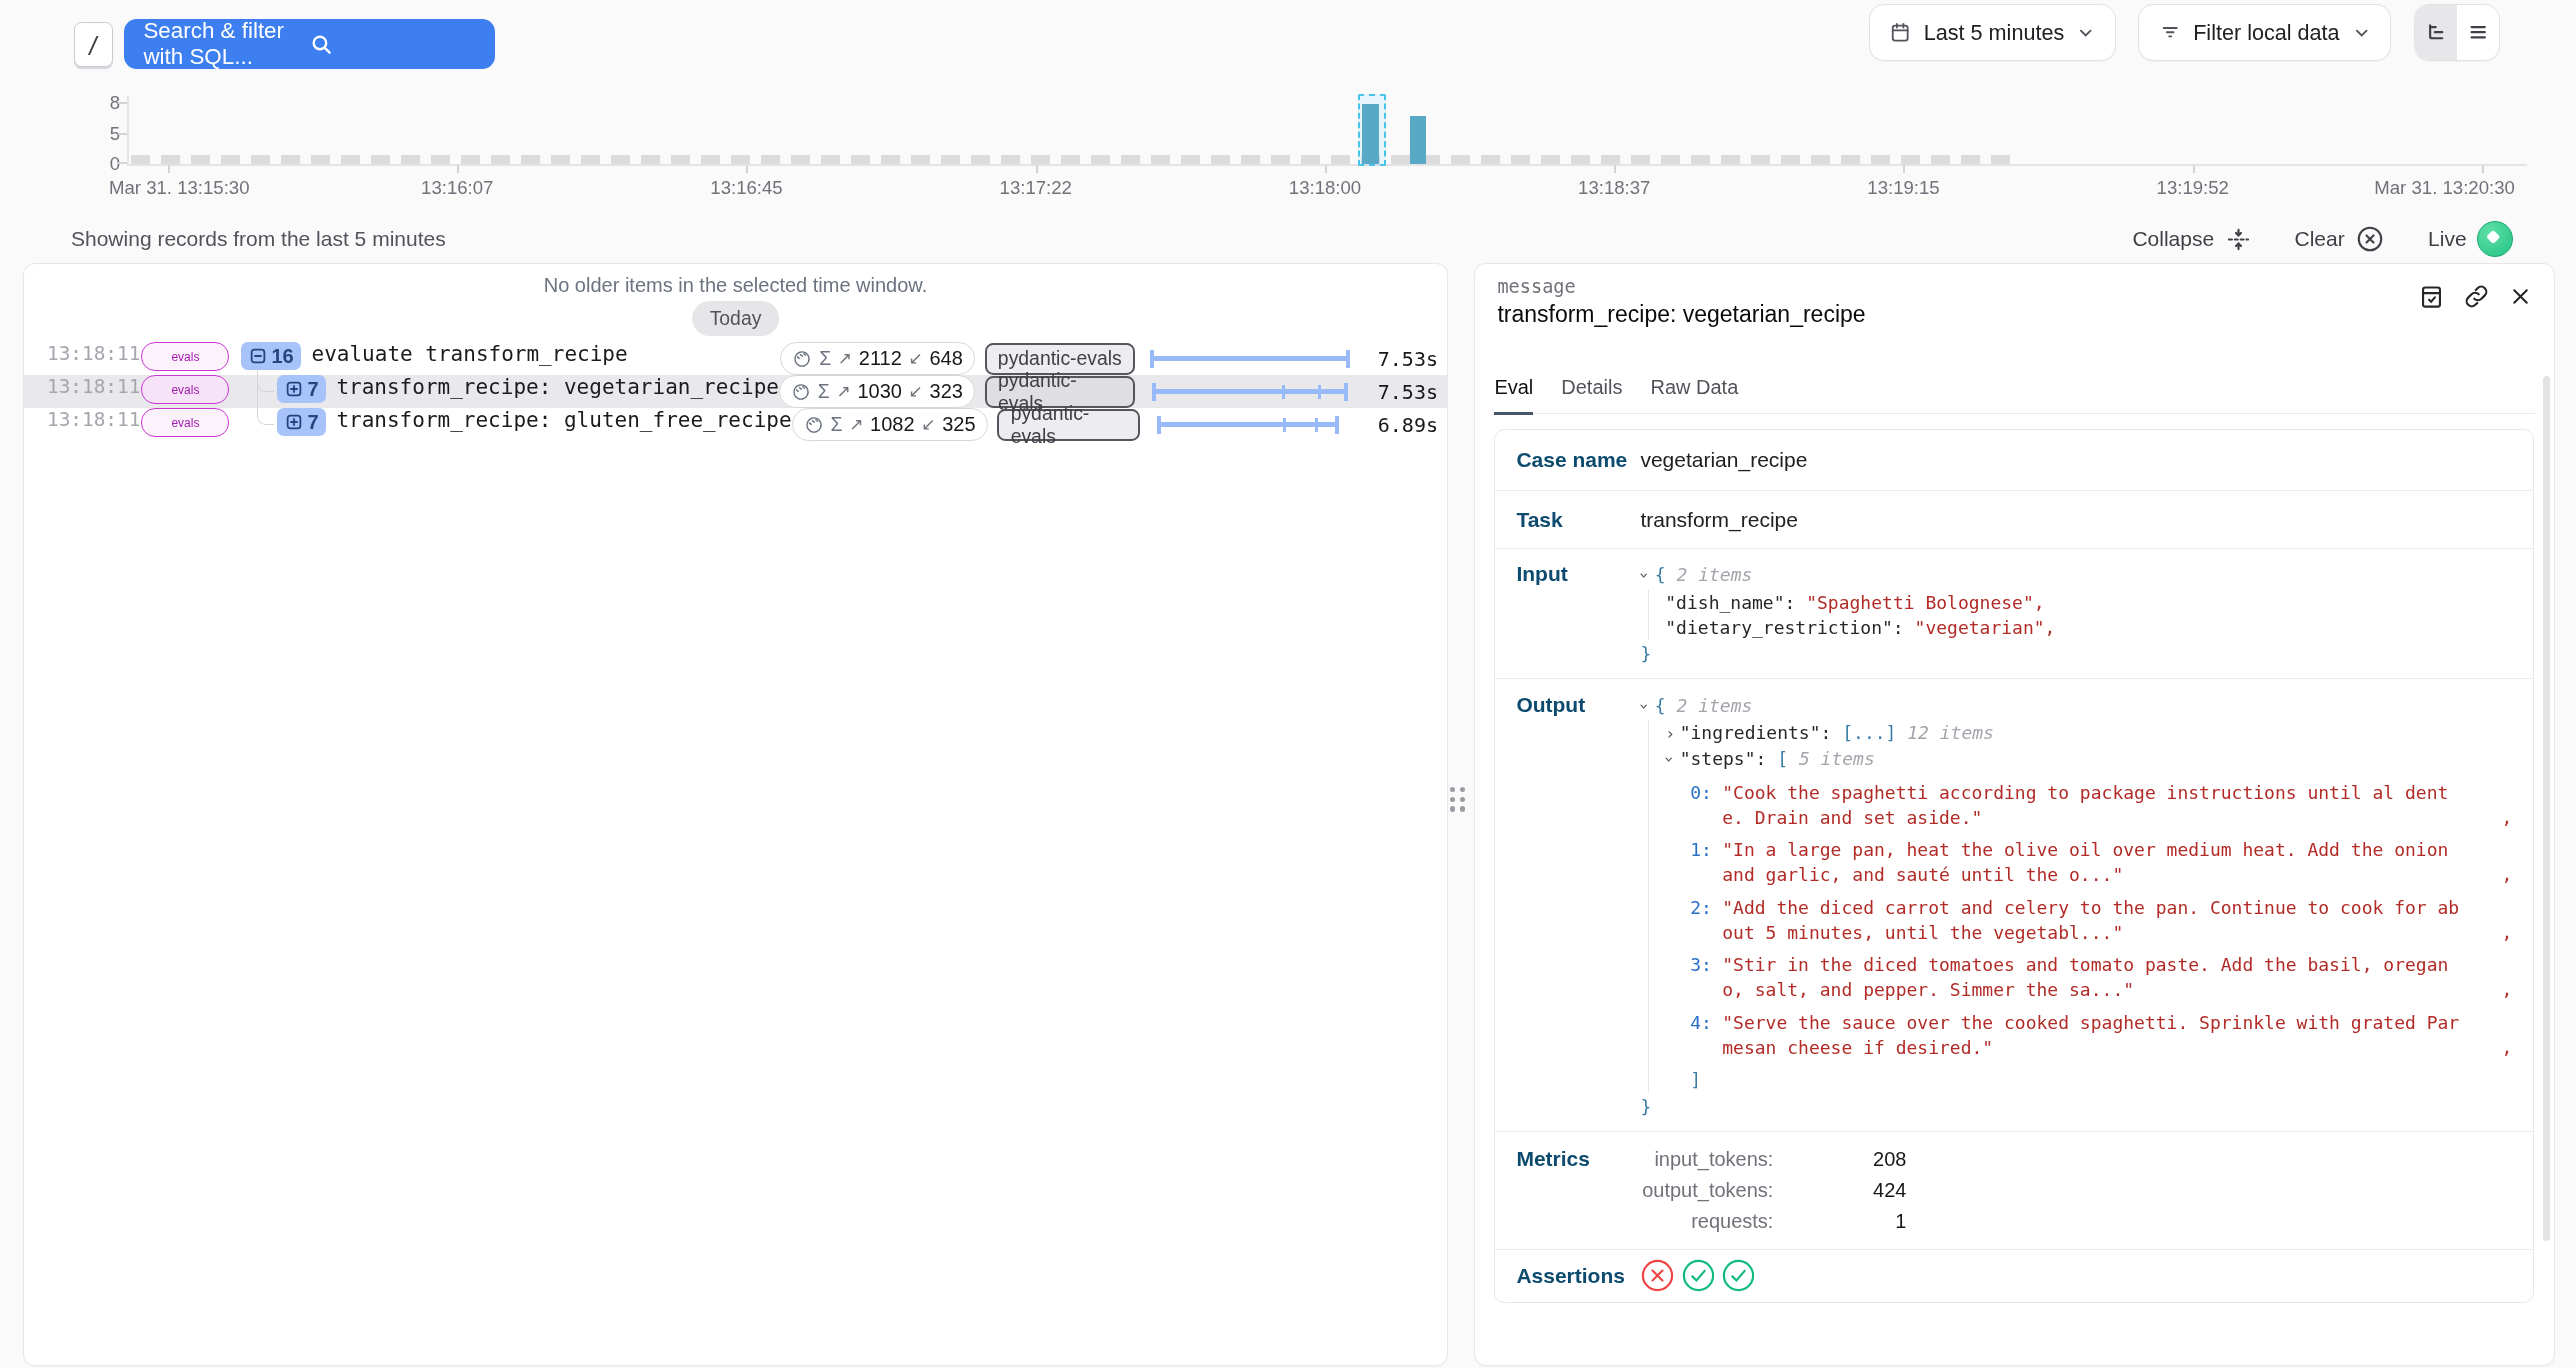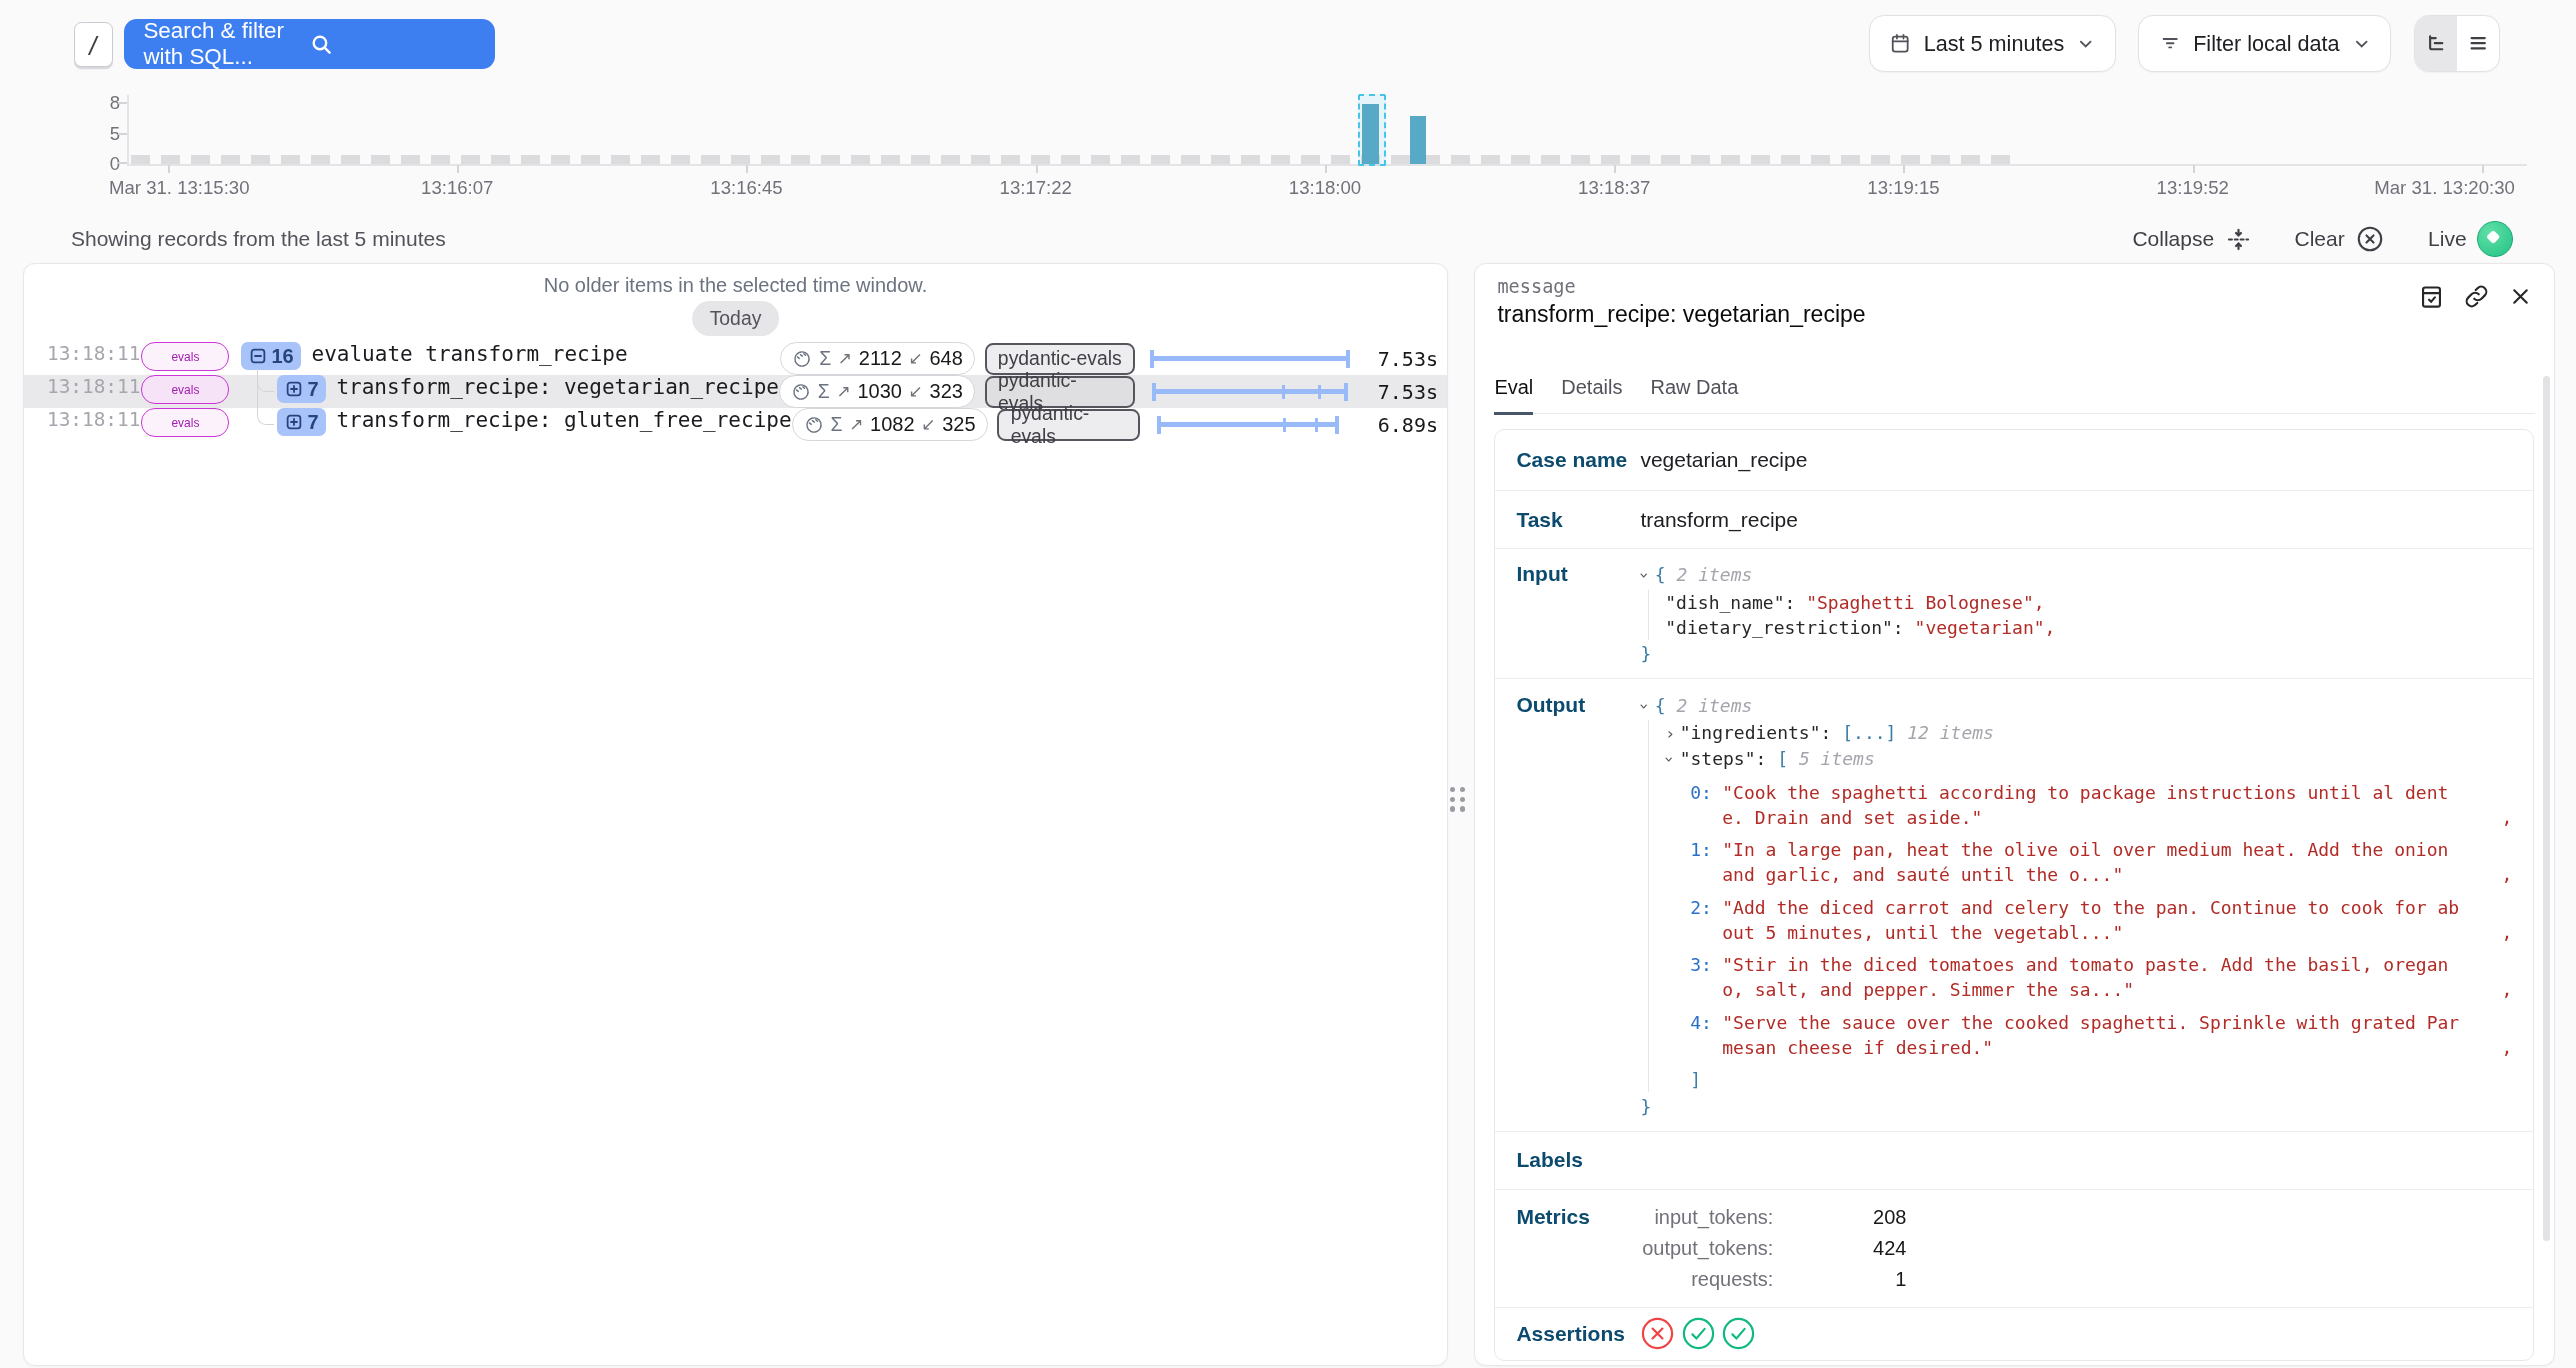--- a/index.html
+++ b/index.html
@@ -7,21 +7,21 @@
   .mono{font-family:"DejaVu Sans Mono",monospace;}
 
   
   .slash-key{position:absolute;left:74px;top:22.4px;width:37px;height:43px;background:#fff;
     border:1.5px solid #C9CAD1;border-radius:7.5px;box-shadow:0 2.2px 0 #D9D9DE;display:flex;
     align-items:center;justify-content:center;font-family:"DejaVu Sans Mono",monospace;
     font-size:22.4px;color:#3F3F46;}
   .search-pill{position:absolute;left:124px;top:19.4px;width:332px;height:50px;background:#3D7FF0;
     border-radius:12.7px;display:flex;align-items:center;padding:0 19.4px;color:#fff;cursor:pointer;}
   .search-pill span{font-size:22.4px;flex:1;}
-  .tb-right{position:absolute;left:1869px;top:15px;display:flex;gap:22.4px;align-items:center;}
+  .tb-right{position:absolute;left:1869px;top:4px;display:flex;gap:22.4px;align-items:center;}
   .tb-btn{display:flex;align-items:center;gap:12px;height:55px;padding:0 19.4px;background:#fff;
     border:1.5px solid #E2E2E6;border-radius:15px;font-size:21.6px;font-weight:500;color:#202024;
     box-shadow:0 0.7px 1.5px rgba(0,0,0,.04);cursor:pointer;}
   .view-toggle{display:flex;height:55px;background:#fff;border:1.5px solid #E2E2E6;
     border-radius:15px;overflow:hidden;box-shadow:0 0.7px 1.5px rgba(0,0,0,.04);}
   .view-toggle .vt{width:42px;display:flex;align-items:center;justify-content:center;cursor:pointer;}
   .view-toggle .vt.active{background:#E7E7EA;}
 
   
   .ylab{position:absolute;left:45px;width:75px;text-align:right;font-size:18.6px;color:#71717A;}
@@ -467,24 +467,20 @@
                 <span class="step-idx">4:</span>
                 <span class="step-text">"Serve the sauce over the cooked spaghetti. Sprinkle with grated Parmesan cheese if desired."</span>
                 <span class="step-comma">,</span>
               </div>
               <div class="j-punct">]</div>
             </div>
           </div>
           <div class="j-punct">}</div>
         </div>
     </div>
-    <div class="field-row" style="height:57px">
-      <div class="f-label">Labels</div>
-      <div class="f-value"></div>
-    </div>
     <div class="field-row top" style="padding-top:12px;padding-bottom:12px">
       <div class="f-label" style="padding-top:3px">Metrics</div>
       <div class="f-value" id="metrics-list">
           <div class="metric-row">
             <span class="m-name">input_tokens:</span>
             <span class="m-val">208</span>
           </div>
           <div class="metric-row">
             <span class="m-name">output_tokens:</span>
             <span class="m-val">424</span>

